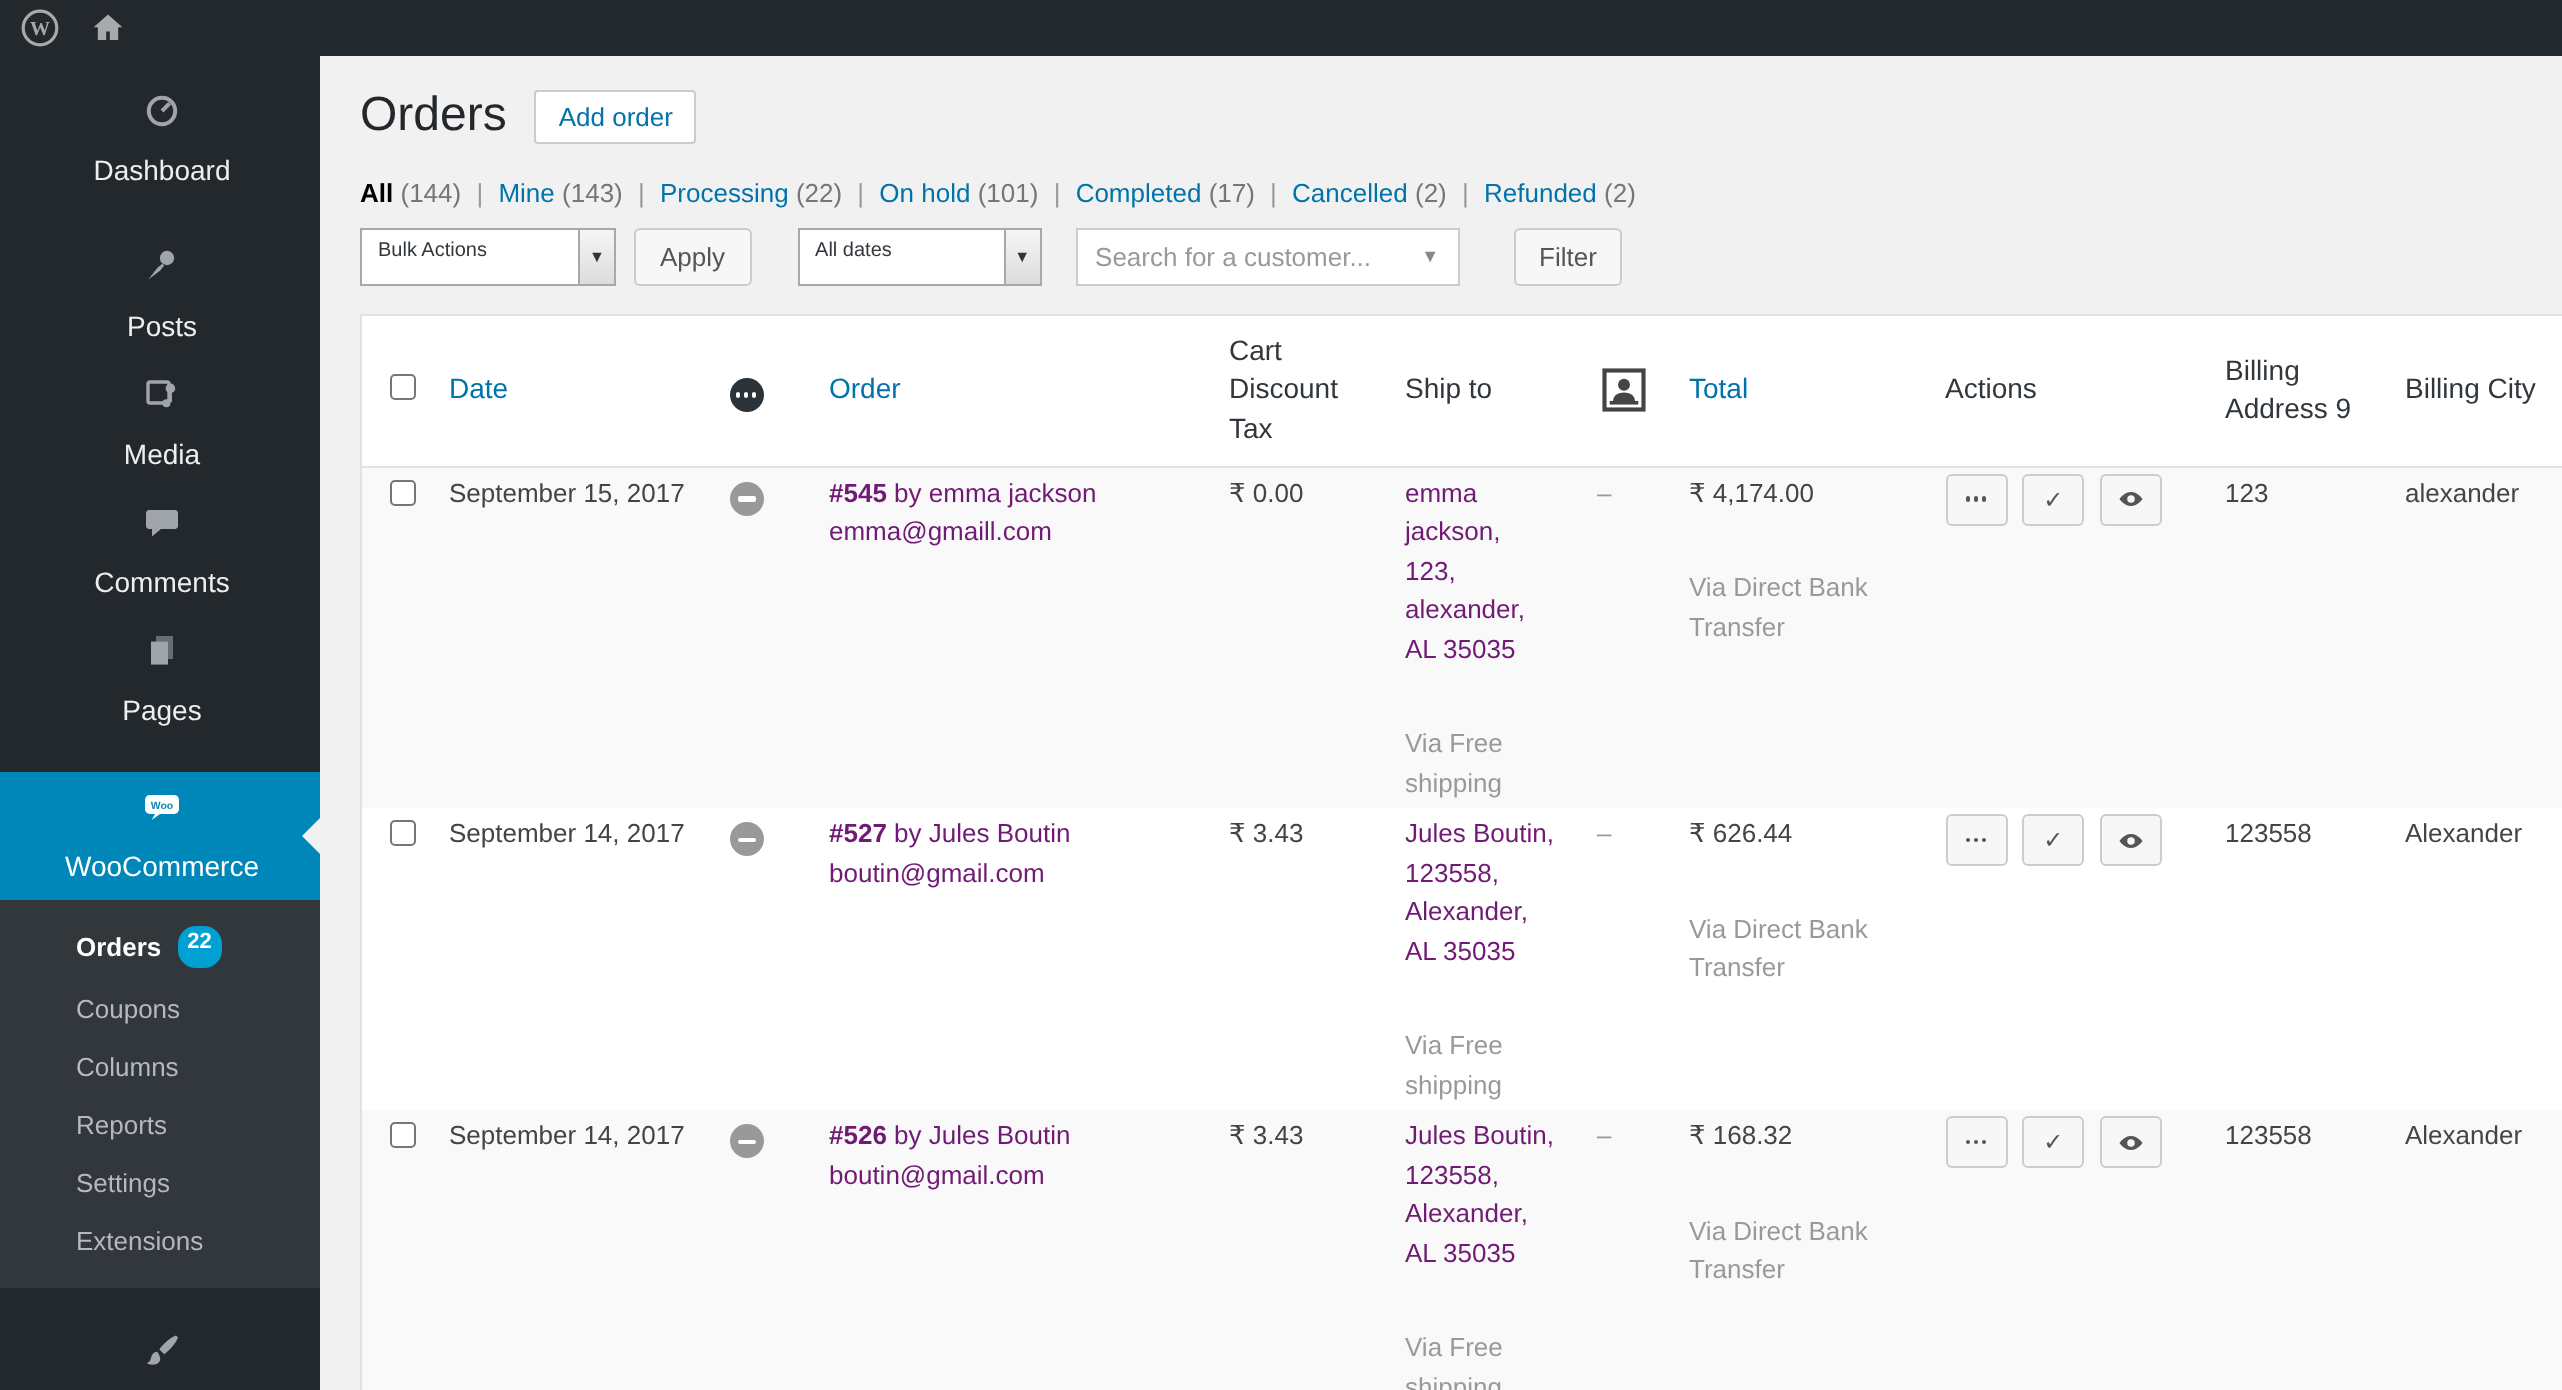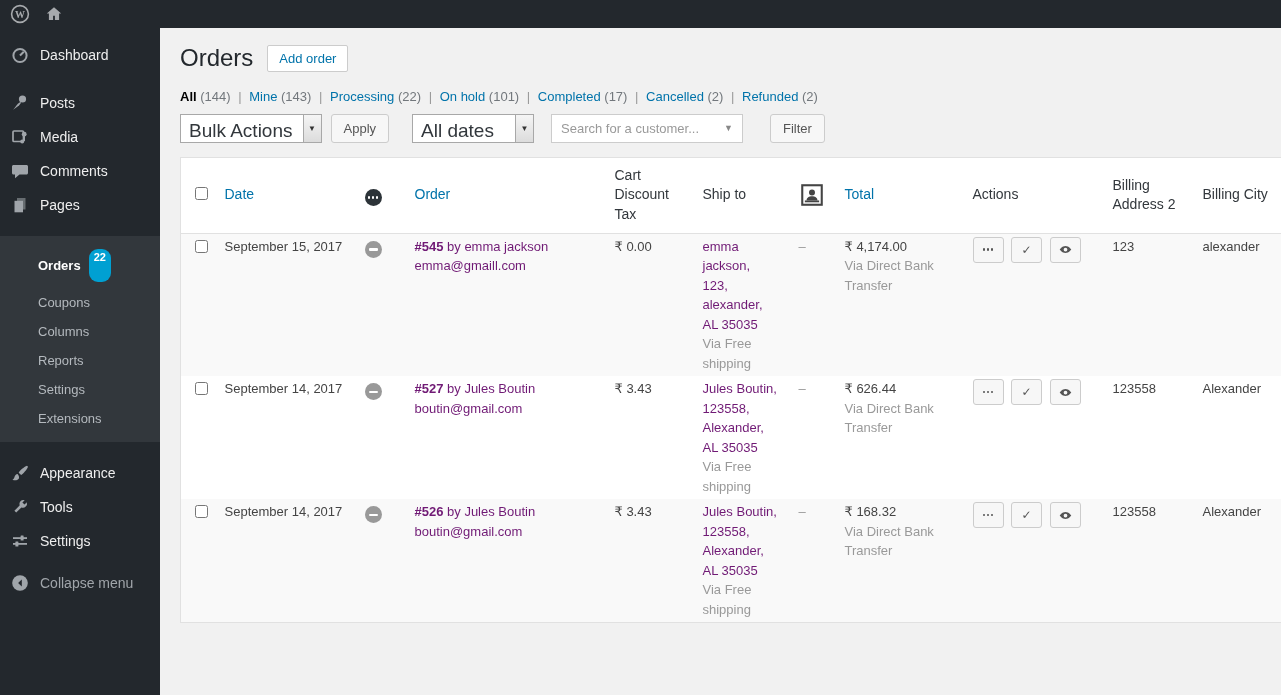--- a/index.html
+++ b/index.html
@@ -20,40 +20,40 @@
   .admin-bar .abar-icon { width:20px; height:20px; color:#a7aaad; }
 
   
   .sidebar {
     position:fixed; top:28px; left:0; bottom:0; width:160px;
     background:#23282d; color:#eee; z-index:50; padding-top:10px;
   }
   .menu-item {
     display:flex; align-items:center; gap:10px;
     padding:7px 8px 7px 10px; font-size:14px; color:#eee; cursor:pointer;
-    position:relative; line-height:20px;
+    position:relative; line-height:20px;flex-direction:column;
   }
   .menu-item .mi-icon { width:20px; height:20px; color:#a0a5aa; flex:0 0 20px; }
   .menu-sep { height:14px; }
   .menu-item.active {
     background:#0087ba; color:#fff; font-weight:400;
   }
   .menu-item.active .mi-icon { color:#fff; }
   .menu-item.active::after {
     content:""; position:absolute; right:0; top:50%; margin-top:-9px;
     border:9px solid transparent; border-right-color:#f1f1f1;
   }
   .submenu { background:#32373c; padding:7px 0 9px; }
   .submenu-item {
     padding:6px 12px 6px 38px; font-size:13px; color:#b4b9be; cursor:pointer;
     line-height:17px; display:flex; align-items:center; gap:8px;
   }
   .submenu-item.current { color:#fff; font-weight:bold; }
   .badge {
-    display:inline-block; min-width:18px; height:33px; padding:0 5px;
+    display:inline-block; min-width:18px; height:21px; padding:0 5px;
     border-radius:9px; font-size:11px; font-weight:bold; line-height:17px;
     text-align:center; color:#fff;
   }
   .badge-orders { background:#00a0d2; }
   .badge-plugins { background:#d54e21; }
   .collapse-item { color:#a0a5aa; margin-top:8px; }
 
   
   .content { margin-left:160px; padding:16px 0 0 20px; }
   .page-title-row { display:flex; align-items:center; gap:14px; }
@@ -73,21 +73,21 @@
   .subsubsub a { color:#0073aa; text-decoration:none; cursor:pointer; }
   .subsubsub li.current a { color:#000; font-weight:bold; }
   .subsubsub .count { color:#72777c; font-weight:400; }
 
   
   .tablenav { display:flex; align-items:center; gap:9px; margin:0 0 14px; }
   .fake-select {
     display:inline-flex; align-items:stretch; height:29px; background:#fff;
     border:1px solid #a8a8a8; cursor:pointer; min-width:120px;
   }
-  .fake-select .fs-label { padding:5px 10px 0 8px; color:#32373c; font-size:19px; flex:1; }
+  .fake-select .fs-label { padding:5px 10px 0 8px; color:#32373c; font-size:10px; flex:1; }
   .fake-select .fs-arrowbox {
     width:18px; border-left:1px solid #a8a8a8;
     background:linear-gradient(#f5f5f5,#dcdcdc);
     display:flex; align-items:center; justify-content:center;
     color:#333; font-size:8px;
   }
   .select2-box {
     width:192px; height:29px; border:1px solid #ccc; background:#fff;
     display:flex; align-items:center; justify-content:space-between;
     padding:0 9px; color:#999; cursor:pointer; font-size:13px;
@@ -114,21 +114,21 @@
   }
   tbody tr:nth-child(odd) { background:#f9f9f9; }
   tbody tr:nth-child(even) { background:#fff; }
   .col-cb { width:34px; } .col-date { width:140px; } .col-status { width:50px; }
   .col-order { width:200px; } .col-tax { width:88px; } .col-shipto { width:96px; }
   .col-cust { width:46px; } .col-total { width:128px; } .col-actions { width:140px; }
   .col-addr { width:90px; } .col-city { width:138px; }
 
   a.tlink { color:#701a75; text-decoration:none; cursor:pointer; }
   .order-link strong { font-weight:bold; }
-  .muted { color:#999; }
+  .muted { color:#999;margin-top:28px; }
   .dash { color:#999; }
 
   .status-circle {
     width:17px; height:17px; border-radius:50%;
     display:inline-flex; align-items:center; justify-content:center;
   }
   .status-header { background:#2c3338; }
   .status-onhold { background:#999; }
   .minus-bar { width:9px; height:2.5px; background:#fff; border-radius:1px; }
   .dots { display:flex; gap:1.5px; }
@@ -206,20 +206,30 @@
   <div class="menu-item">
     <span class="mi-icon">
       <svg viewBox="0 0 20 20" fill="currentColor">
           <path d="M7 3h8.5v11.5H7z" opacity="0.55"></path>
           <path d="M4.5 5.8h8.5v11.5H4.5z"></path>
         </svg>
     </span>
     <span>Pages</span>
   </div>
   <div class="menu-sep"></div>
+  <div class="menu-item active">
+    <span class="mi-icon">
+      <svg viewBox="0 0 20 20">
+          <rect x="1.5" y="4.5" width="17" height="9.5" rx="2.4" fill="#fff"></rect>
+          <path d="M6.5 14 4.8 17l4.2-3z" fill="#fff"></path>
+          <text x="10" y="11.6" font-size="5.2" font-weight="bold" text-anchor="middle" fill="#0a87b5" font-family="Liberation Sans,sans-serif">Woo</text>
+        </svg>
+    </span>
+    <span>WooCommerce</span>
+  </div>
   <div class="submenu">
     <div class="submenu-item current">
       <span>Orders</span>
       <span class="badge badge-orders">22</span>
     </div>
     <div class="submenu-item">
       <span>Coupons</span>
     </div>
     <div class="submenu-item">
       <span>Columns</span>
@@ -342,21 +352,21 @@
             <svg viewBox="0 0 20 20">
                 <rect x="2.5" y="2.5" width="15" height="15" fill="none" stroke="currentColor" stroke-width="1.6"></rect>
                 <circle cx="10" cy="8" r="2.3" fill="currentColor"></circle>
                 <path d="M5.8 14.2c0-2.1 2-3.2 4.2-3.2s4.2 1.1 4.2 3.2z" fill="currentColor"></path>
                 <rect x="4.5" y="14.2" width="11" height="1.4" fill="currentColor"></rect>
               </svg>
           </span>
         </th>
         <th><a>Total</a></th>
         <th><span>Actions</span></th>
-        <th><span>Billing Address 2</span></th>
+        <th><span>Billing Address 9</span></th>
         <th><span>Billing City</span></th>
       </tr>
     </thead>
     <tbody>
 
       <tr>
         <td><input type="checkbox" style=""></td>
         <td><span>September 15, 2017</span></td>
         <td>
           <span class="status-circle status-onhold">

